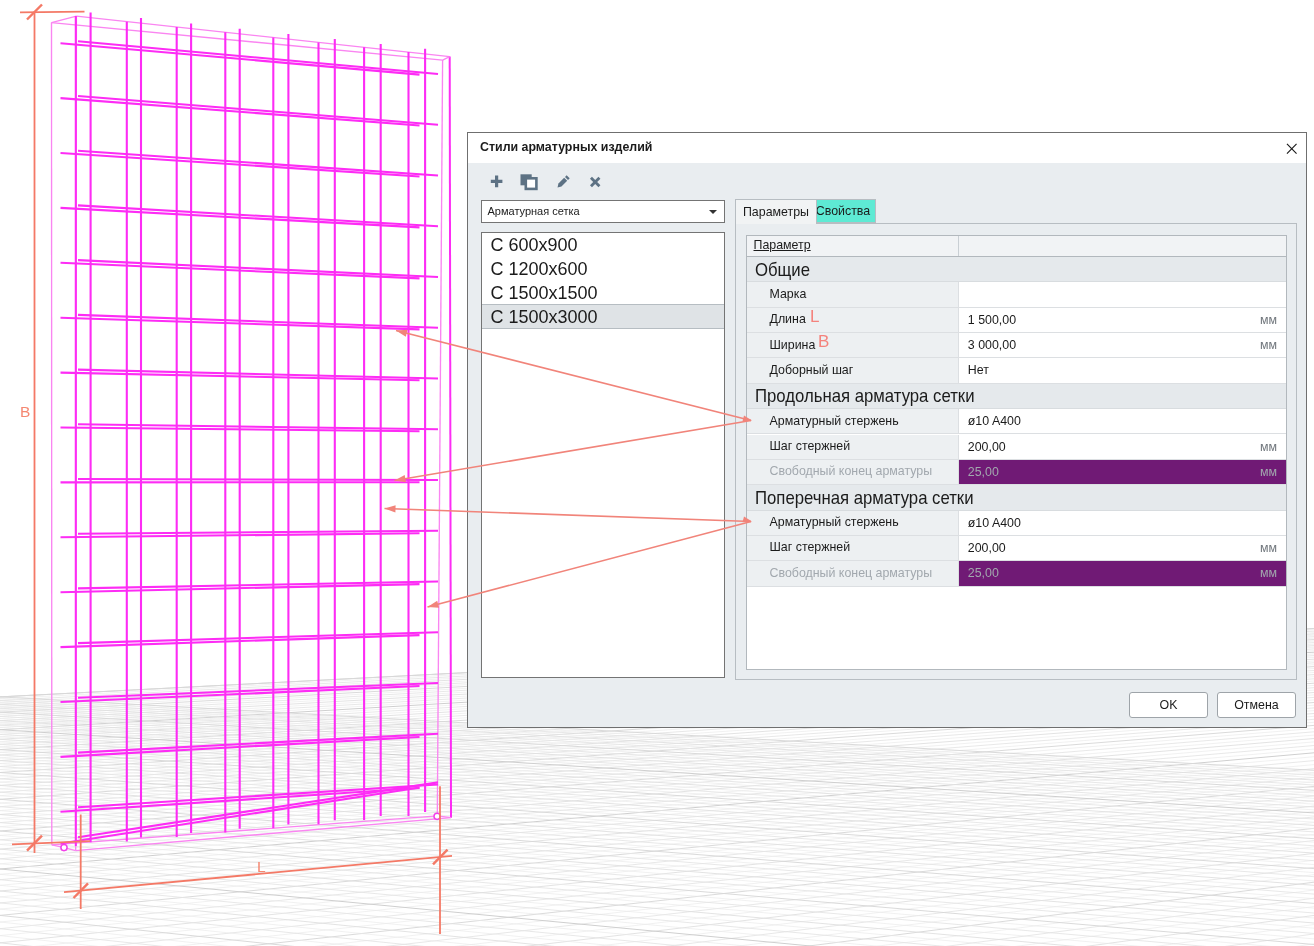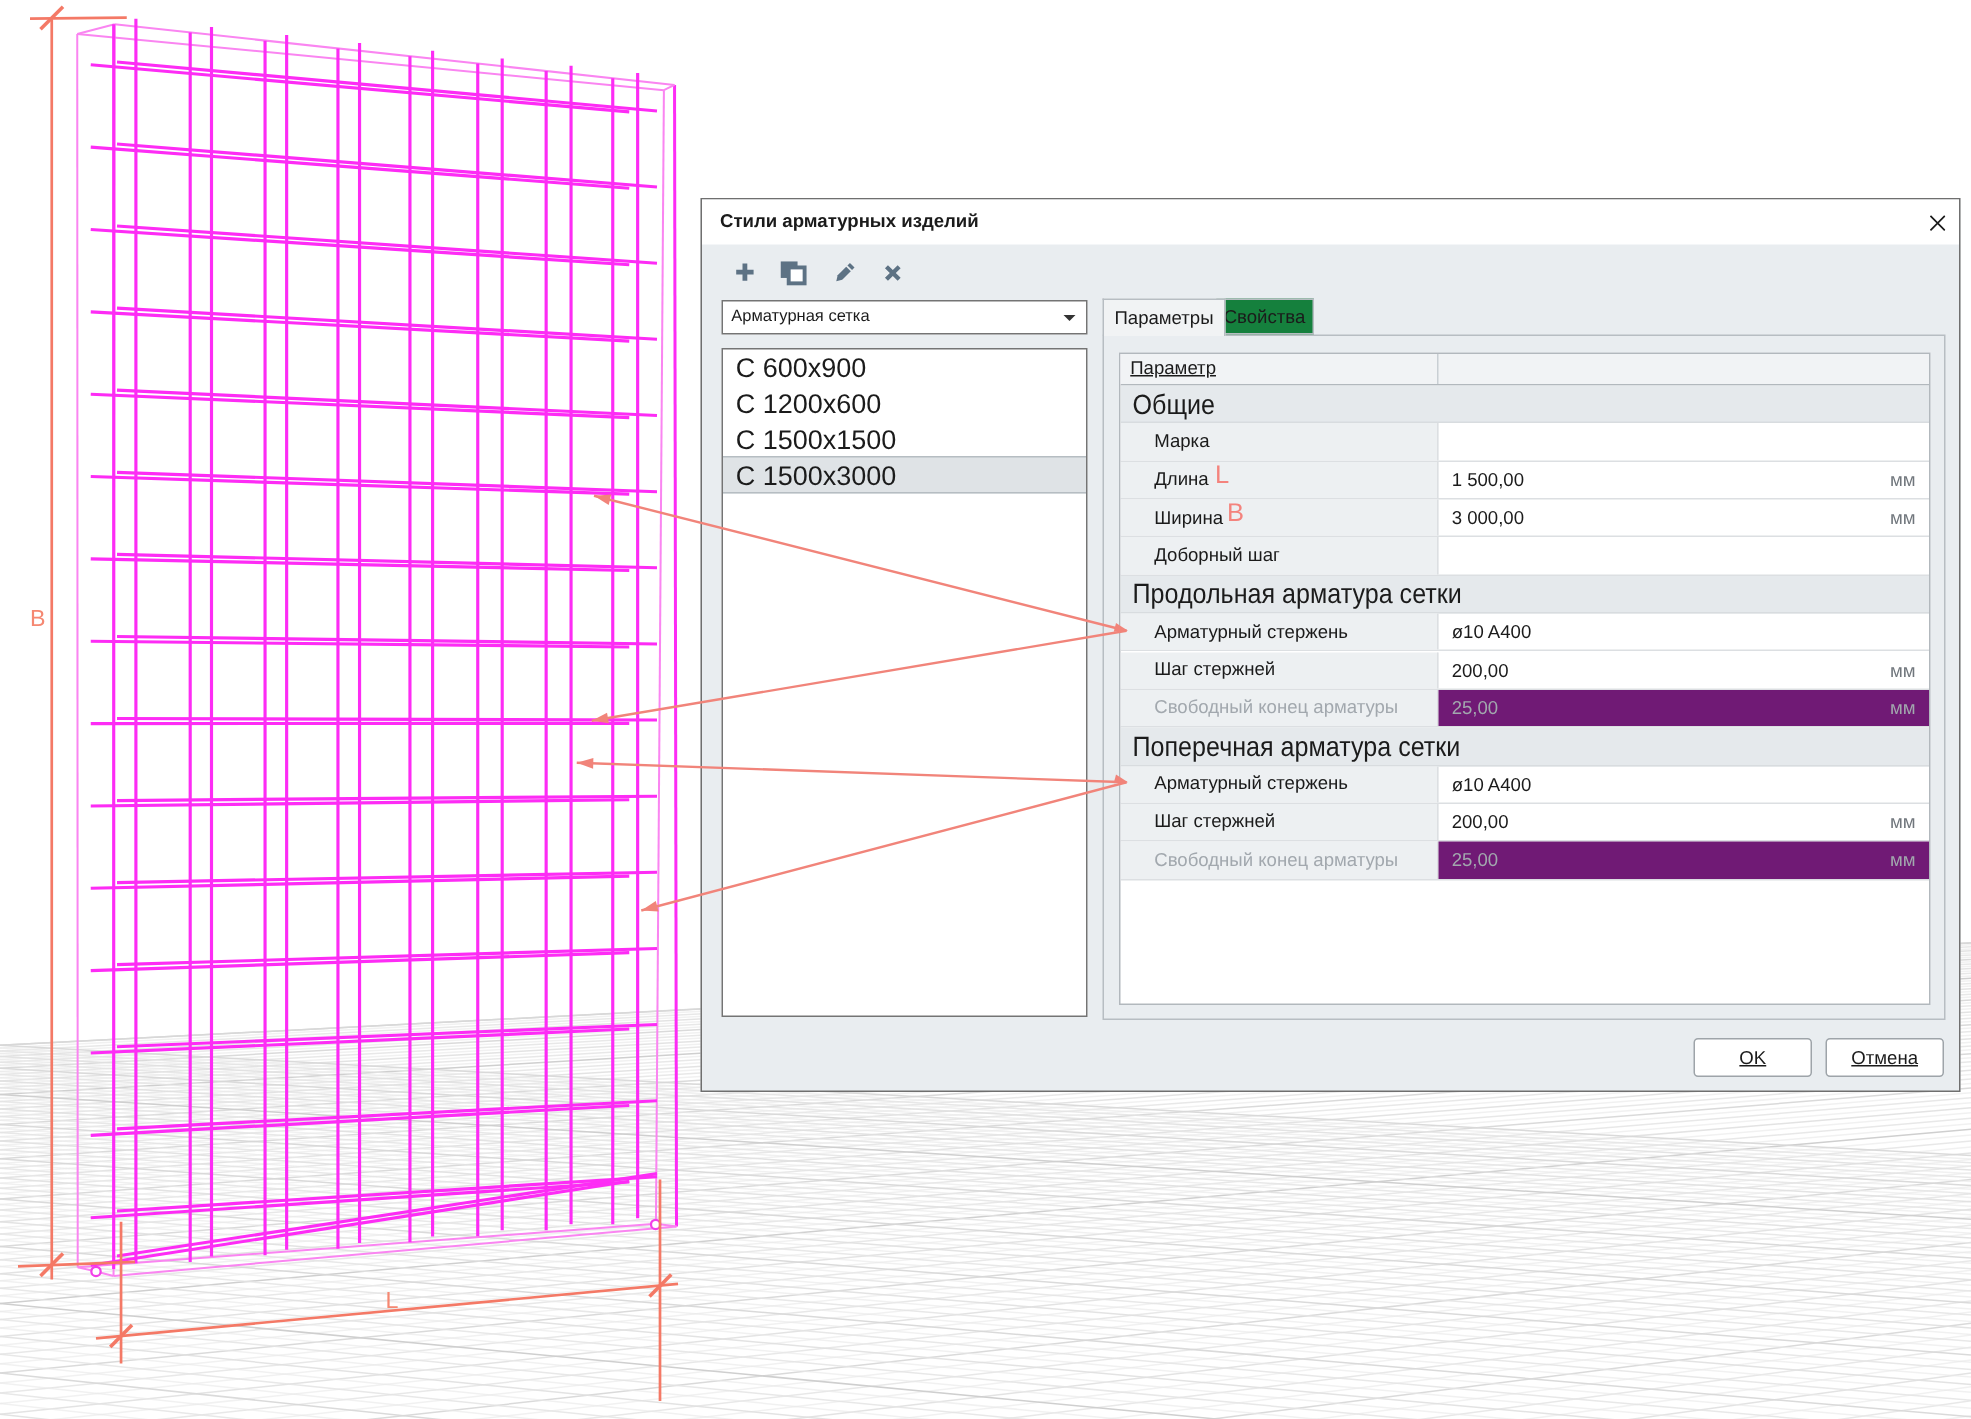--- a/index.html
+++ b/index.html
@@ -14,21 +14,21 @@
   border:1px solid #747474; font-size:11px; color:#1b1b1b; line-height:21.5px; padding-left:6px; }
 .combo .tri { position:absolute; right:7px; top:9px; width:0; height:0;
   border-left:4.2px solid transparent; border-right:4.2px solid transparent; border-top:4.6px solid #333; }
 .list { position:absolute; left:12.5px; top:98.5px; width:244px; height:446px; background:#fff;
   border:1px solid #747474; font-size:18px; color:#1b1b1b; }
 .li { position:absolute; left:0; width:100%; height:24.3px; line-height:24.3px; padding-left:9px; }
 .li.sel { background:#dfe3e6; border-top:1px solid #b6bdc2; border-bottom:1px solid #b6bdc2; }
 .tab { position:absolute; font-size:12.4px; color:#1b1b1b; text-align:center; z-index:3; }
 .tab.act { left:267px; top:65.7px; width:82px; height:25.6px; background:#f1f3f4;
   border:1px solid #b7bdc2; border-bottom:none; line-height:24px; z-index:4; }
-.tab.inact { left:343px; top:66.2px; width:65px; height:23.6px; background:#15803d;
+.tab.inact { left:343px; top:66.2px; width:65px; height:23.6px; background:#5eead4;
   border:1px solid #b7bdc2; border-left:none; line-height:22px; }
 .panel { position:absolute; left:267px; top:89.8px; width:561.5px; height:456.9px;
   border:1px solid #b7bdc2; z-index:2; }
 .tbl { position:absolute; left:277.5px; top:101.5px; width:541.0px; height:435px;
   border:1px solid #b2b8bd; background:#fff; overflow:hidden; z-index:3; }
 .trow { position:absolute; left:0; width:100%; font-size:12.4px; color:#1b1b1b; }
 .trow .tc1 { position:absolute; left:0; top:0; bottom:0; width:212.8px;text-decoration:underline; }
 .trow .tc2 { position:absolute; left:212.8px; top:0; bottom:0; right:0; padding-left:8.5px; line-height:24.5px; }
 .thead { background:#f1f3f5; border-bottom:1px solid #b2b8bd; line-height:19px; }
 .thead .tc1 { background:#f1f3f5; padding-left:7px; line-height:19px; border-right:1px solid #c9cfd4; }
@@ -37,21 +37,21 @@
 .tsec span { position:absolute; left:8px; top:1.5px; font-size:18.6px; color:#1b1b1b; transform:scaleX(0.9); transform-origin:left; }
 .tp { border-bottom:1px solid #dcdfe2; }
 .tp .tc1 { background:#edf0f2; border-right:1px solid #dcdfe2; }
 .tp .pname { position:absolute; left:23px; top:4.6px; }
 .tp .lab { position:absolute; left:63px; top:-1px; font-size:17px; color:#f4837d; }
 .tp .unit { position:absolute; right:8.5px; top:0px; color:#70767c; }
 .tp.dis .tc2 { background:#701a75; color:#a2a8ae; }
 .tp.dis .pname { color:#a2a8ae; }
 .tp.dis .unit { color:#a2a8ae; }
 .btn { position:absolute; height:26.3px; background:#fff; border:1px solid #9ea4a9; border-radius:3px;
-  font-size:12.4px; color:#1b1b1b; text-align:center; line-height:24.5px; z-index:3;text-decoration:underline; }
+  font-size:12.4px; color:#1b1b1b; text-align:center; line-height:24.5px; z-index:3; }
 .close { position:absolute; right:9px; top:9.5px; width:11.5px; height:11.5px; }
 </style></head>
 <body>
 <svg id="scene" width="1314" height="946">
 <g>
       <line x1="0" y1="696.9" x2="1314" y2="628.6" stroke="#d6d6d6" stroke-width="1"></line>
 <line x1="0.0" y1="1844.3" x2="1314.0" y2="1457.1" stroke="#d8d8d8" stroke-width="1" stroke-opacity="0.95"></line>
 <line x1="0.0" y1="1844.3" x2="1314.0" y2="2260.4" stroke="#d8d8d8" stroke-width="1" stroke-opacity="0.95"></line>
 <line x1="0.0" y1="1788.6" x2="1314.0" y2="1416.9" stroke="#e9e9e9" stroke-width="1" stroke-opacity="0.65"></line>
 <line x1="0.0" y1="1788.6" x2="1314.0" y2="2188.1" stroke="#e9e9e9" stroke-width="1" stroke-opacity="0.65"></line>
@@ -413,20 +413,21 @@
         <div class="tc1">
           <span class="pname">Ширина</span>
           <span class="lab" style="left:71.5px">B</span>
         </div>
         <div class="tc2">3 000,00<span class="unit">мм</span></div>
       </div>
 <div class="trow tp" style="top:122.9px;height:25.4px">
         <div class="tc1">
           <span class="pname">Доборный шаг</span>
         </div>
+        <div class="tc2">Нет</div>
       </div>
 <div class="trow tsec" style="top:148.3px;height:25.4px">
         <span>Продольная арматура сетки</span>
       </div>
 <div class="trow tp" style="top:173.6px;height:25.4px">
         <div class="tc1">
           <span class="pname">Арматурный стержень</span>
         </div>
         <div class="tc2">ø10 A400</div>
       </div>

